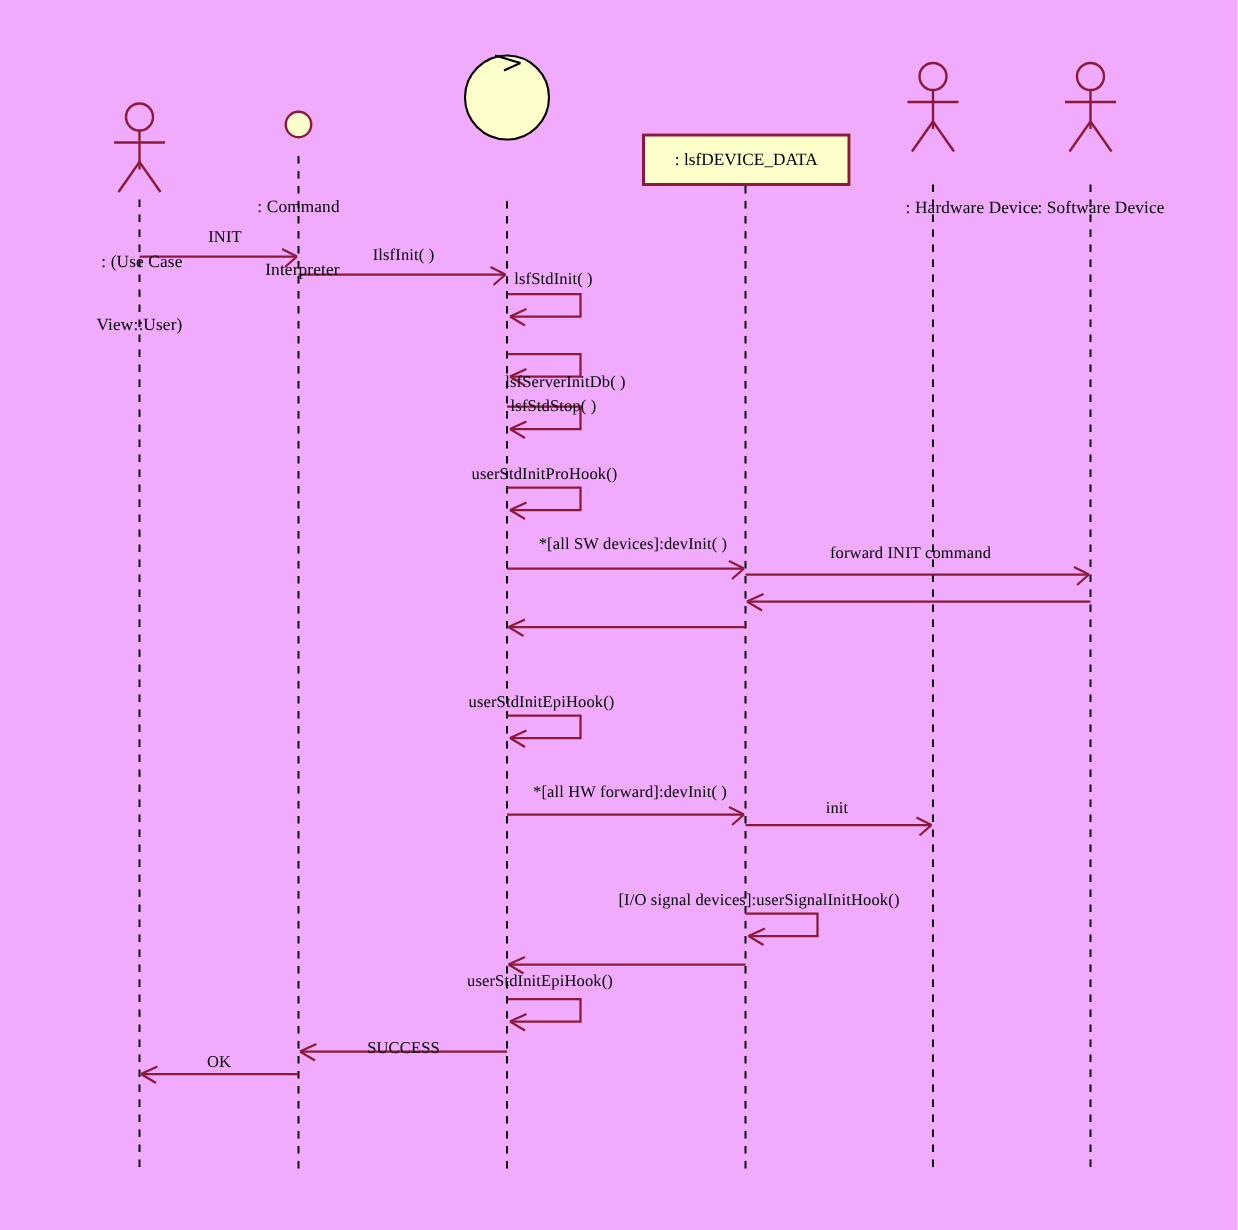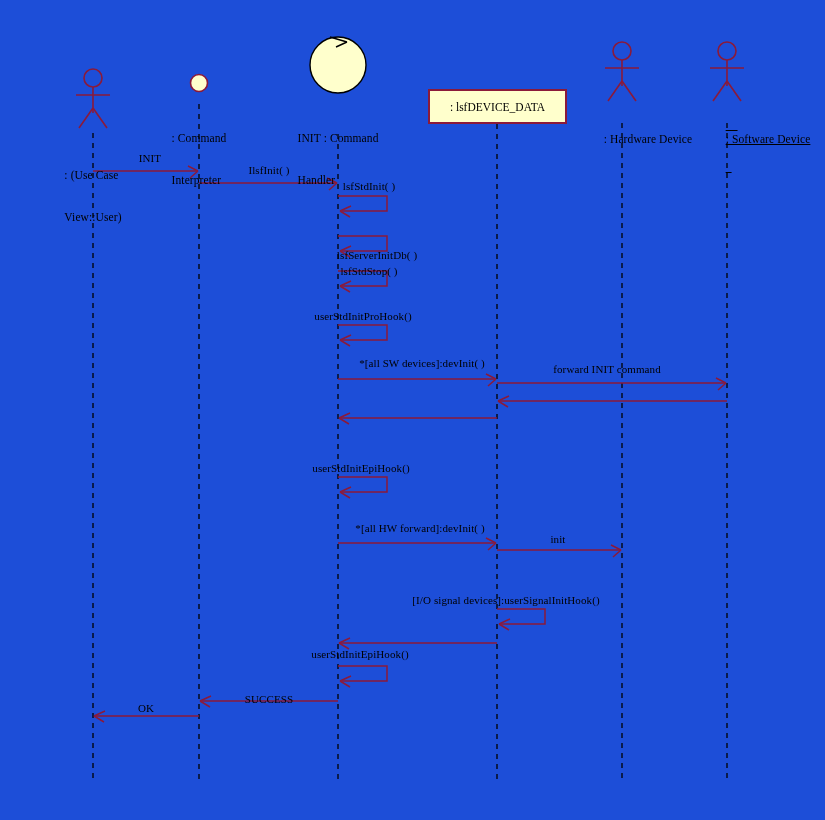--- a/index.html
+++ b/index.html
@@ -10,21 +10,21 @@
   body {
     width: 825px;
     height: 820px;
     font-family: "Liberation Serif", serif;
     overflow: hidden;
   }
   #diagram {
     position: relative;
     width: 825px;
     height: 820px;
-    background: #1d4ed8;
+    background: #f0abfc;
   }
   #svg-layer {
     position: absolute;
     left: 0;
     top: 0;
     width: 825px;
     height: 820px;
   }
   .lbl {
     position: absolute;
@@ -36,21 +36,21 @@
     letter-spacing: 0.1px;
   }
   .lbl.center {
     text-align: right;
     transform: translateX(-50%);
   }
   .lbl.msg {
     font-size: 11px;
   }
   .head-name {
-    text-align: left;
+    text-align: right;
     transform: translateX(-50%);
     font-size: 11.5px;
     line-height: 14px;
   }
   .obj-box {
     position: absolute;
     background: #ffffcc;
     border: 2px solid #8b1a3a;
     box-sizing: border-box;
     display: flex;
@@ -213,30 +213,26 @@
   <div class="lbl head-name" style="left:93px; top:140px;">
     <div>: (Use Case</div>
     <div>View::User)</div>
   </div>
 
   <div class="lbl head-name" style="left:199px; top:103px;">
     <div>: Command</div>
     <div>Interpreter</div>
   </div>
 
-  <div class="lbl head-name" style="left:338px; top:103px;">
-    <div>INIT : Command</div>
-    <div>Handler</div>
-  </div>
 
   <div class="lbl head-name" style="left:614px; top:104px;margin-left:34px;">
     <div>: Hardware Device</div>
   </div>
 
-  <div class="lbl head-name" style="left:768px; top:104px;text-decoration:underline;">
+  <div class="lbl head-name" style="left:734px; top:104px;">
     <div>: Software Device</div>
   </div>
 
   <div class="lbl center msg" style="left:150px; top:152px;">INIT</div>
 
   <div class="lbl center msg" style="left:269px; top:164px;">IlsfInit( )</div>
 
   <div class="lbl center msg" style="left:369px; top:180px;">lsfStdInit( )</div>
 
   <div class="lbl center msg" style="left:369px; top:221px;margin-top:44px;">lsfStdStop( )</div>

